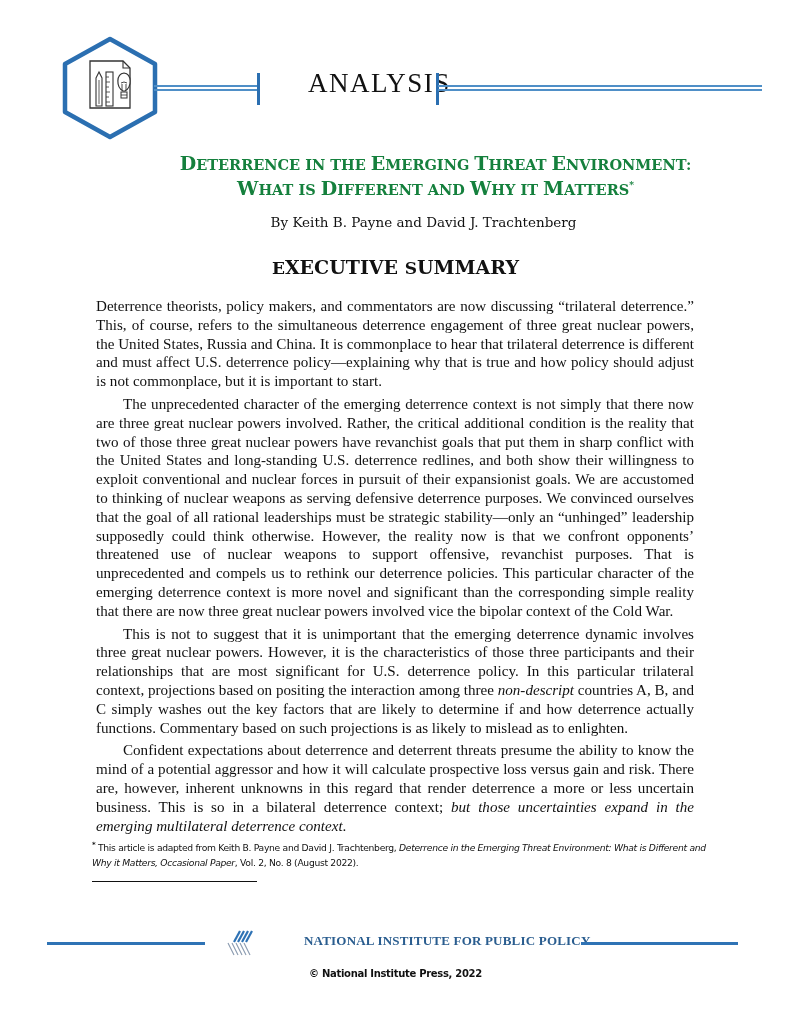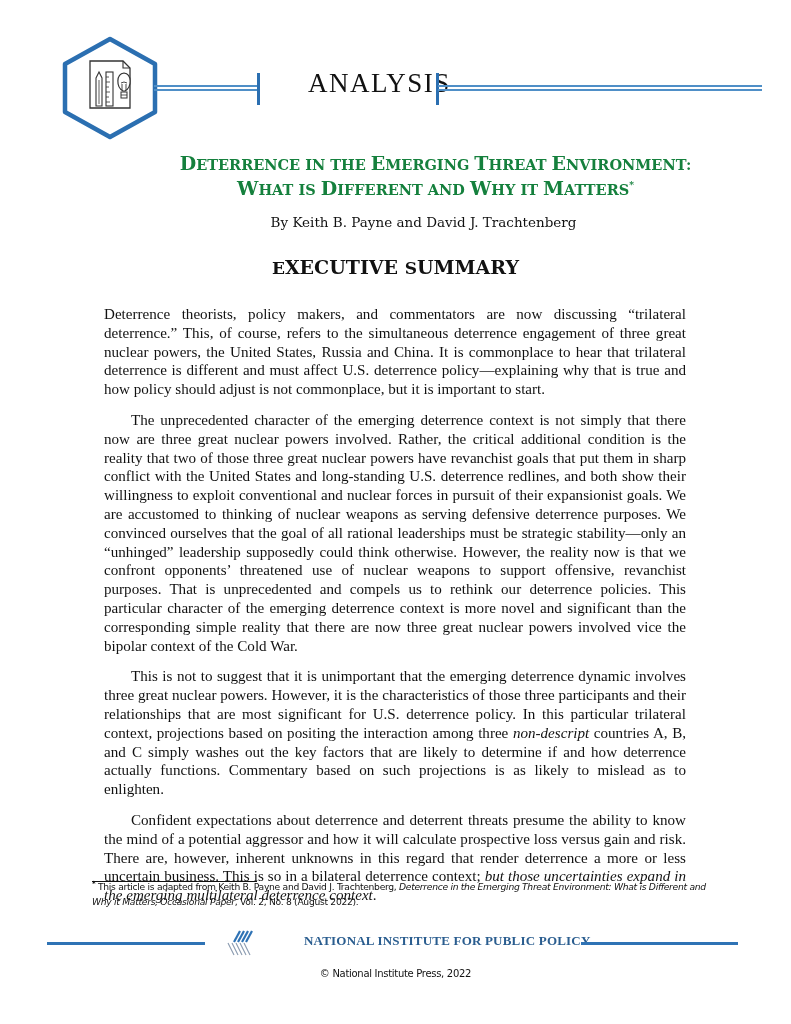--- a/index.html
+++ b/index.html
@@ -32,43 +32,43 @@
     .exec { left: 0; width: 791px; top: 256px; text-align: center; font-weight: bold; font-family: "DejaVu Serif", serif; }
     .exec .big { font-size: 17px; }
     .exec .sc { font-size: 19px; }
 
     
     .body-text {
       left: 92px; top: 293px; width: 606px;
       font-family: "Liberation Serif", serif; font-size: 15.1px; line-height: 18.8px;
       text-align: justify; color: #111;
     }
-    .body-text p { margin: 12px; }
+    .body-text p { margin: 4px; }
     .body-text p.indent { text-indent: 27px; }
     .body-text em { font-style: italic; }
 
     
     .fn-rule { left: 92px; top: 881px; width: 165px; height: 1px; background: #111; }
     .footnote {
-      left: 92px; top: 877px; width: 620px;
+      left: 92px; top: 838px; width: 620px;
       font-family: "DejaVu Sans", sans-serif; font-size: 9.2px; line-height: 15px; color: #111;
       letter-spacing: -0.3px;
     }
     .footnote .fsup { font-size: 7px; vertical-align: super; font-weight: bold; }
 
     
     .ftr-line { position: absolute; height: 3px; background: #2f73b5; top: 942px; }
     .nipp-logo { left: 224px; top: 929px; width: 32px; height: 30px; }
     .nipp-name {
       left: 264px; top: 933px; font-family: "Liberation Serif", serif; font-weight: bold;
       font-size: 13px; color: #2a5d8f; letter-spacing: 0.2px; margin-left: 40px;
     }
     .copyright {
       left: 0; width: 791px; top: 968px; text-align: center;
-      font-family: "DejaVu Sans", sans-serif; font-size: 10px; color: #111; letter-spacing: -0.3px;
+      font-family: "DejaVu Sans", sans-serif; font-size: 10px; color: #111; letter-spacing: -0.3px; font-weight: bold;
     }
   </style>
 </head>
 <body>
 
 <div class="abs hex-logo">
   <svg width="100" height="104" viewBox="0 0 100 104">
     <polygon points="50,3 95,28 95,76 50,101 5,76 5,28" fill="#fff" stroke="#2b6fb1" stroke-width="4.5" stroke-linejoin="round"></polygon>
 
     <path d="M30,25 L63,25 L70,32 L70,72 L30,72 Z" fill="none" stroke="#333" stroke-width="1.3"></path>

